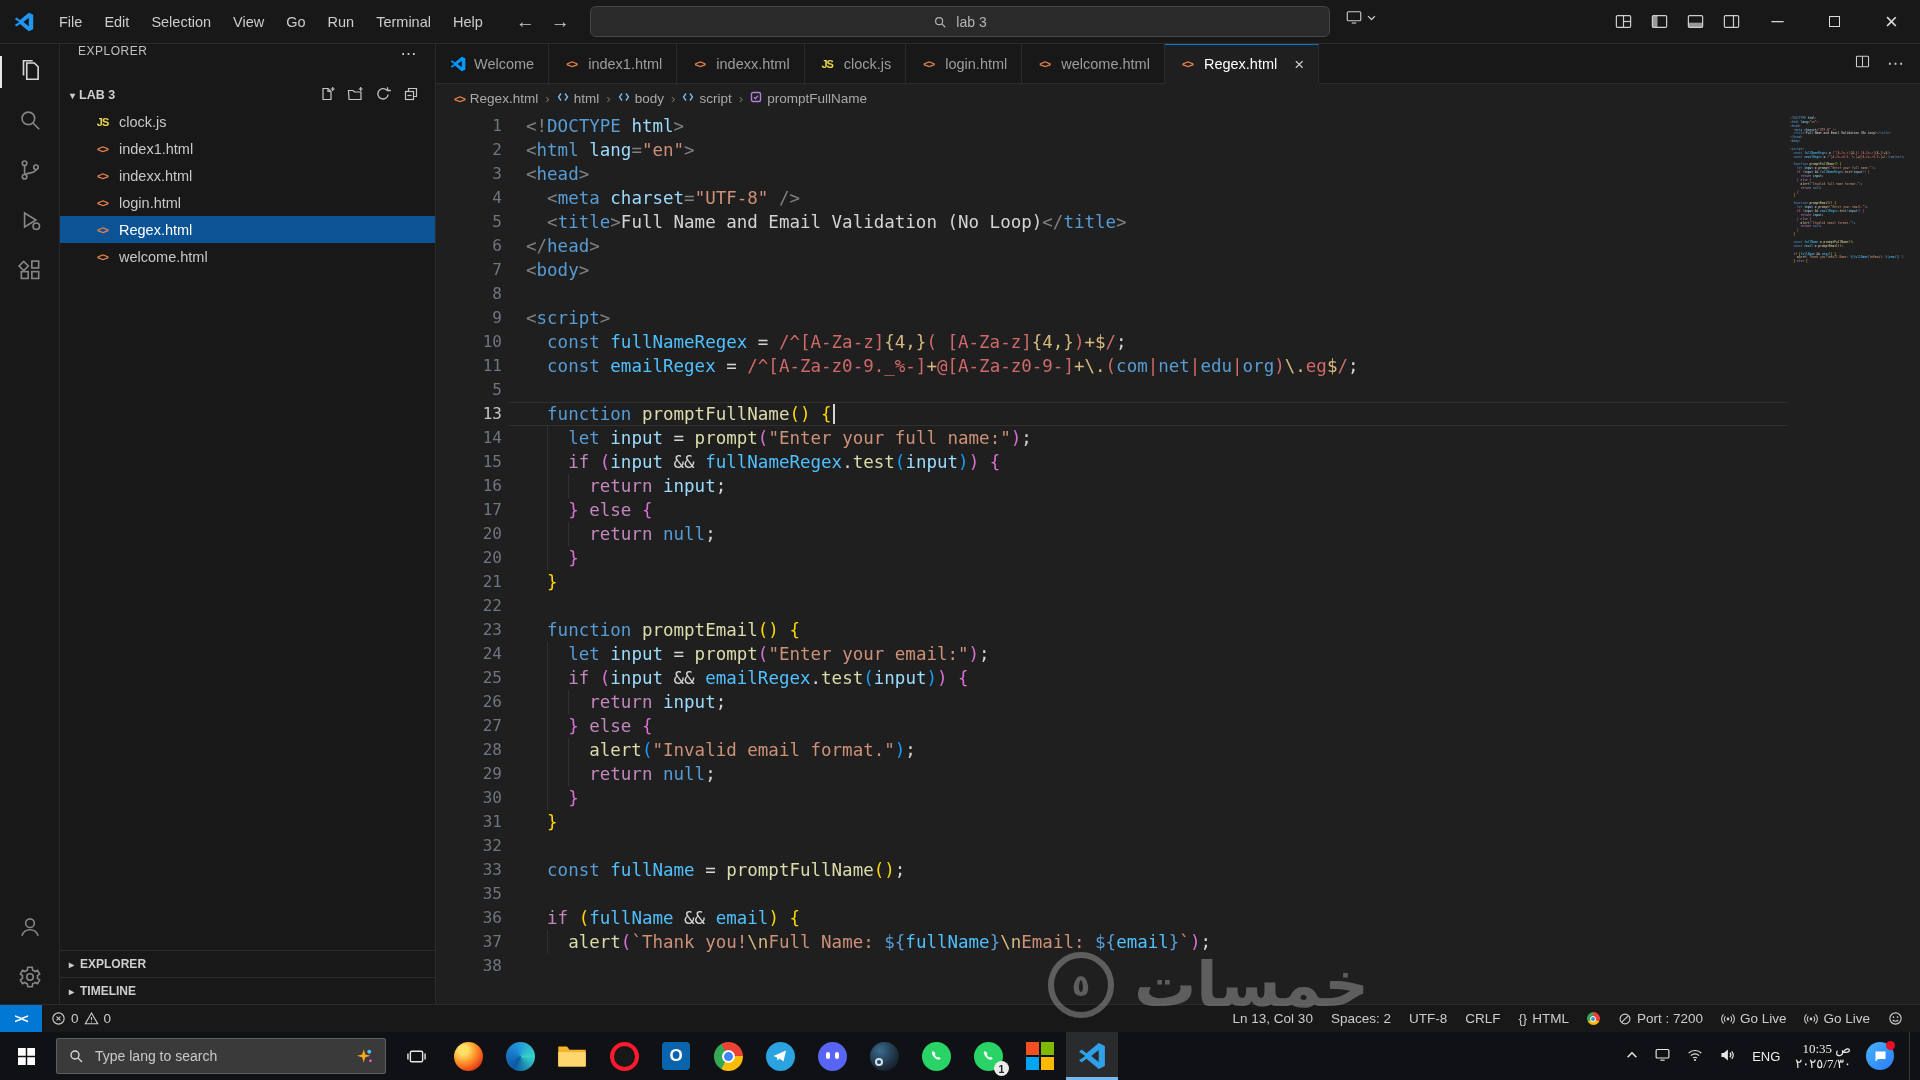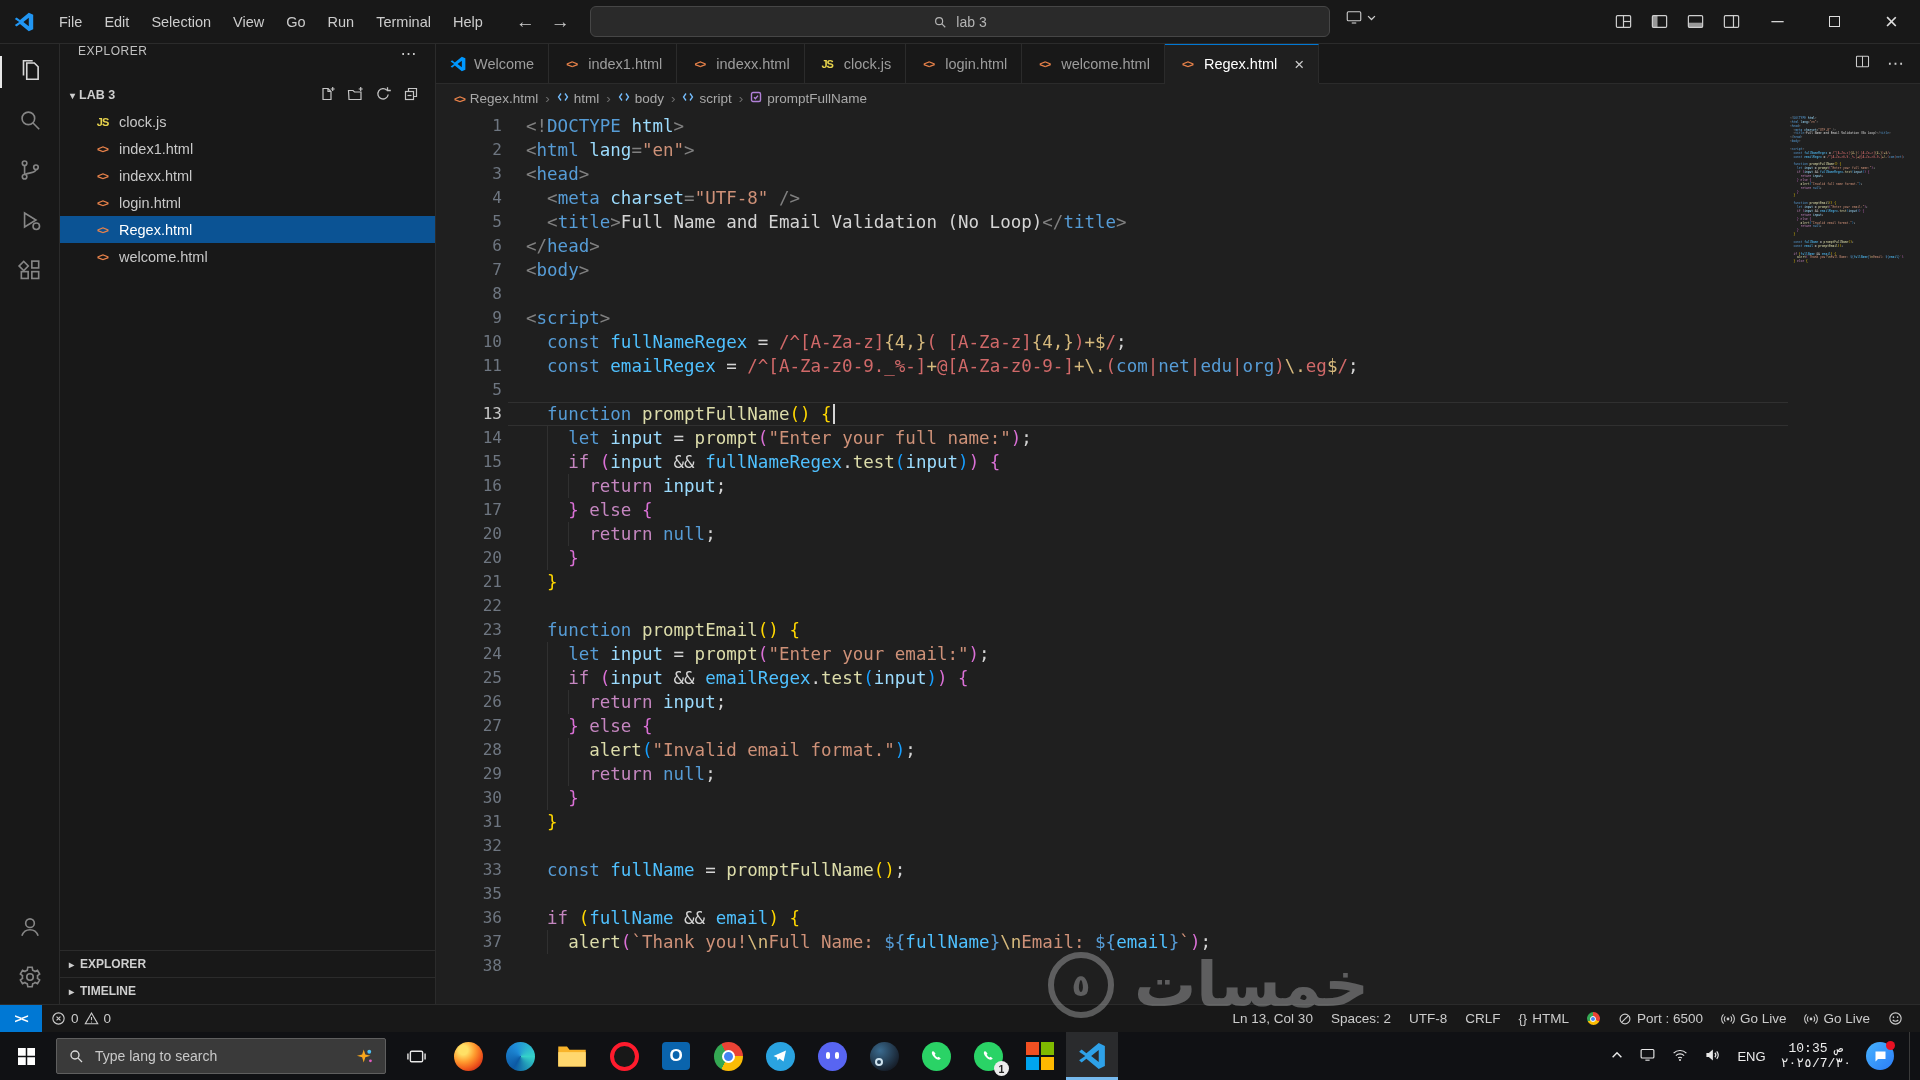--- a/index.html
+++ b/index.html
@@ -92,21 +92,21 @@
 .tb-slot.active{background:rgba(255,255,255,.11);box-shadow:inset 0 -3px 0 #76b9ed}
 .ci{width:29px;height:29px;border-radius:50%;display:inline-block}
 .sqi{width:28px;height:28px;border-radius:4px;display:flex;align-items:center;justify-content:center}
 .ci.chrome{position:relative;background:conic-gradient(from -30deg,#ea4335 0 33.3%,#fbbc05 0 66.6%,#34a853 0 100%)}
 .ci.chrome::after{content:"";position:absolute;inset:8px;background:#4285f4;border:2px solid #fff;border-radius:50%}
 .eye{position:absolute;top:10px;width:4px;height:7px;background:#fff;border-radius:2px}
 .msgrid{display:grid;grid-template-columns:13px 13px;gap:2px}
 .msgrid i{height:13px;display:block}
 .badge{position:absolute;right:5px;bottom:4px;width:15px;height:15px;background:#ececec;color:#222;border-radius:50%;font-size:10.5px;font-weight:bold;display:flex;align-items:center;justify-content:center}
 .tray{margin-left:auto;display:flex;align-items:center;gap:15px;padding-right:6px;color:#ededed}
-.clock{text-align:center;font-size:13px;line-height:15.5px;font-family:Liberation Mono, monospace}
+.clock{text-align:right;font-size:13px;line-height:15.5px;font-family:Liberation Serif, serif}
 .chat-ic{width:28px;height:28px;border-radius:50%;background:linear-gradient(135deg,#47b3ff,#2b7cf6);display:flex;align-items:center;justify-content:center;position:relative}
 .chat-ic .dot{position:absolute;right:-1px;top:-1px;width:9px;height:9px;background:#e81123;border-radius:50%}
 .sliver{width:5px;border-left:1px solid #3a3a3a;align-self:stretch}
 
 
 .watermark{position:absolute;left:1048px;top:952px;display:flex;align-items:center;gap:20px;opacity:.3;z-index:60;pointer-events:none;color:#eef1f3;font-family:"DejaVu Sans",sans-serif}
 .wm-logo{width:66px;height:66px;border:6px solid #eef1f3;border-radius:50%;display:flex;align-items:center;justify-content:center;font-size:30px;font-weight:bold}
 .wm-text{font-size:62px;font-weight:bold;line-height:1}
 </style>
 </head>
@@ -482,21 +482,21 @@
             <span class="mini-chrome"></span>
           </span>
         </div>
         <div class="sb-item">
           <span style="display:flex;align-items:center">
             <svg width="14" height="14" viewBox="0 0 16 16" fill="none" stroke="#ccc" stroke-width="1.3">
               <circle cx="8" cy="8" r="5.6"></circle>
               <path d="M4.4 11.6 11.6 4.4"></path>
             </svg>
           </span>
-          <span>Port : 6500</span>
+          <span>Port : 7200</span>
         </div>
         <div class="sb-item">
           <span style="display:flex;align-items:center">
             <svg width="14" height="14" viewBox="0 0 16 16" fill="none" stroke="#ccc" stroke-width="1.2">
               <circle cx="8" cy="8" r="1.6" fill="#ccc" stroke="none"></circle>
               <path d="M5 11a4.2 4.2 0 0 1 0-6M11 5a4.2 4.2 0 0 1 0 6M3 13.2a7 7 0 0 1 0-10.4M13 2.8a7 7 0 0 1 0 10.4"></path>
             </svg>
           </span>
           <span>Go Live</span>
         </div>

